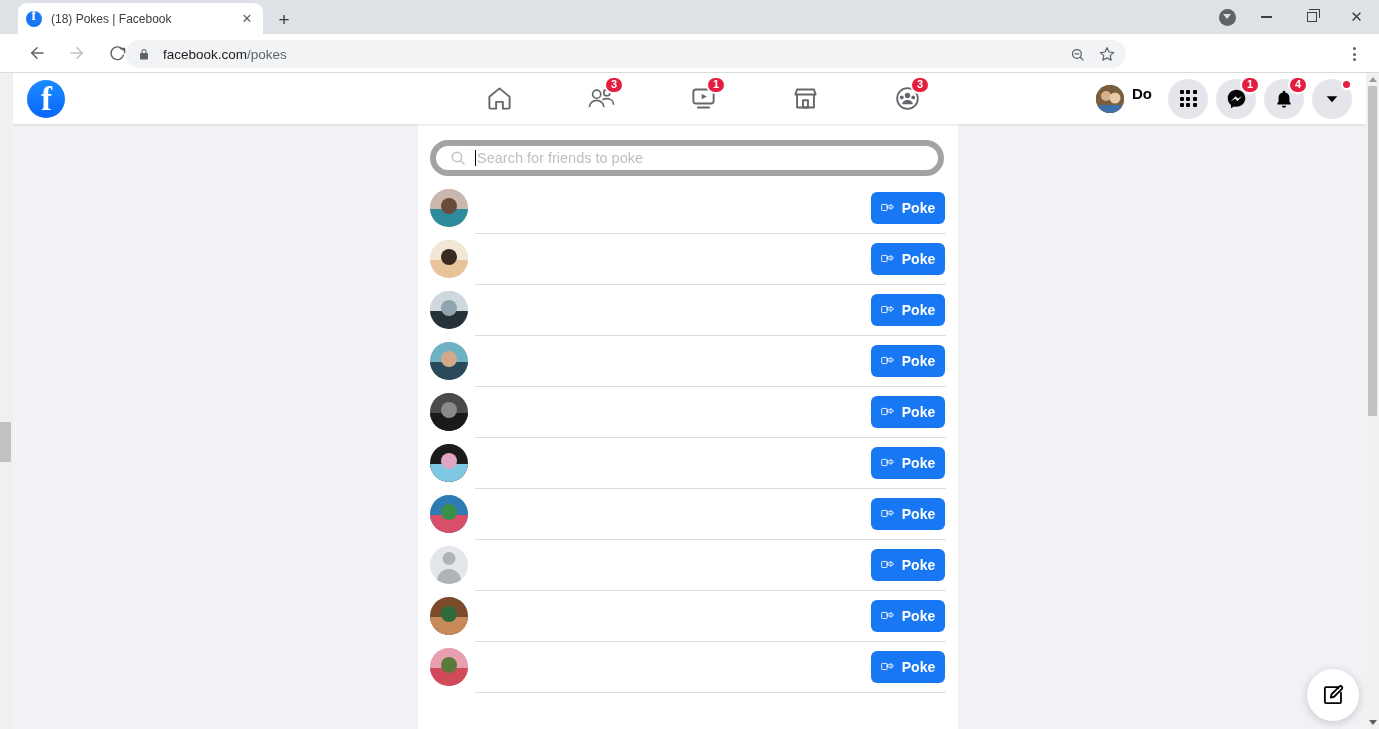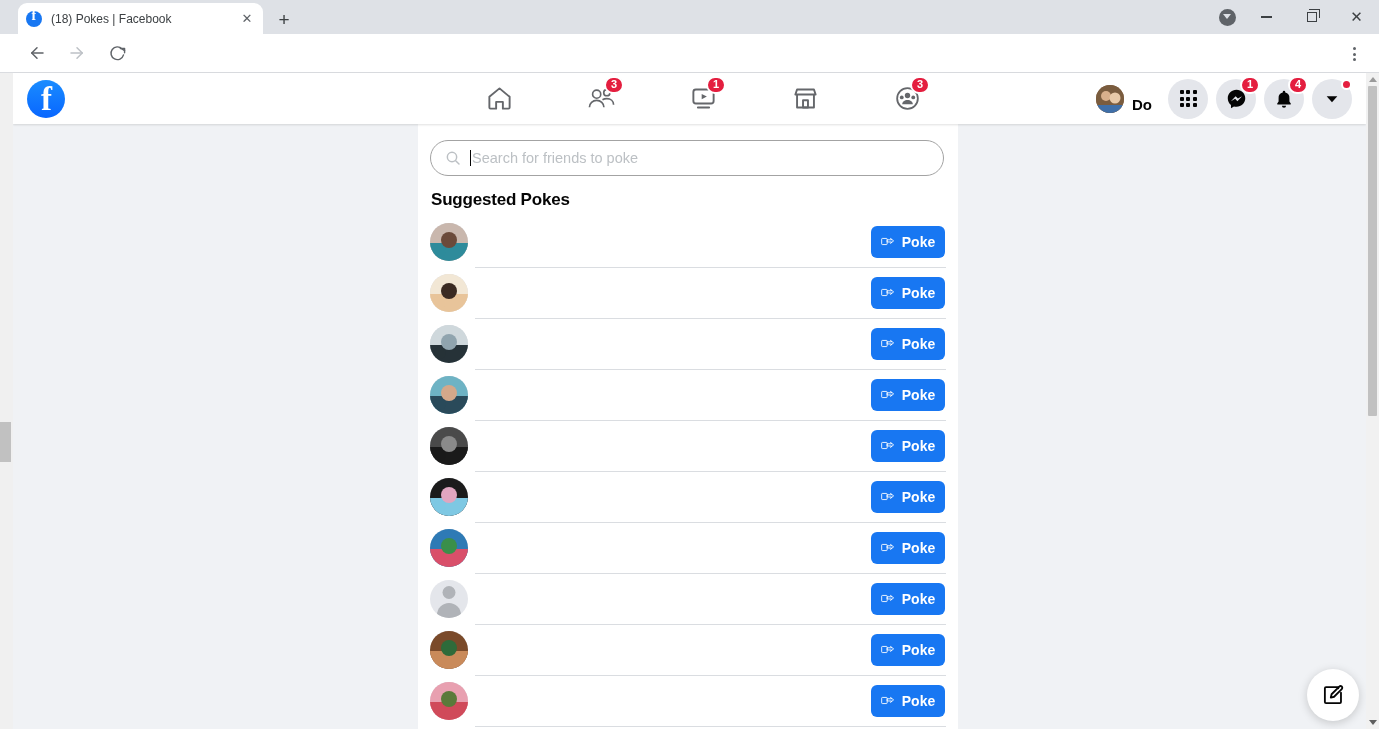--- a/index.html
+++ b/index.html
@@ -154,21 +154,21 @@
     display: flex; align-items: center; justify-content: center;
     min-width: 18px; height: 18px; padding: 0 5px;
     border: 2px solid #fff;
   }
   .navitem .badge { top: -1px; right: 5px; }
 
   .fb-right {
     position: absolute; right: 14px; top: 0; height: 51px;
     display: flex; align-items: center; gap: 8px;
   }
-  .profile-chip { display: flex; align-items: flex-end; gap: 8px; padding: 2px 8px 2px 2px; border-radius: 18px; }
+  .profile-chip { display: flex; align-items: flex-start; gap: 8px; padding: 2px 8px 2px 2px; border-radius: 18px; }
   .avatar-sm {
     width: 28px; height: 28px; border-radius: 50%; overflow: hidden;
     background: #8d6748; position: relative; flex: 0 0 auto;
   }
   .profile-name { font-size: 15px; font-weight: 600; color: #050505; }
   .circ {
     width: 40px; height: 40px; border-radius: 50%; background: #e4e6eb;
     display: flex; align-items: center; justify-content: center;
     position: relative; color: #050505;
   }
@@ -186,21 +186,21 @@
     position: absolute; top: 124px; left: 13px;
     width: 1353px; height: 605px; background: #f0f2f5;
     overflow: hidden;
   }
   .card {
     position: absolute; left: 405px; top: 0;
     width: 540px; min-height: 620px; background: #ffffff;
     padding: 16px 12px 0 12px;
   }
   .poke-search {
-    width: 514px; height: 36px; border: 1px solid #a3a3a3;
+    width: 514px; height: 36px; border: 6px solid #a3a3a3;
     border-radius: 18px; background: #fff;
     display: flex; align-items: center; padding: 0 14px;
   }
   .poke-search .ph {
     font-size: 14.5px; color: #bcc0c4; margin-left: 9px;
     position: relative;
   }
   .caret {
     display: inline-block; width: 1px; height: 16px;
     background: #050505; vertical-align: -3px; margin-right: 1px;
@@ -327,20 +327,42 @@
       <svg width="18" height="18" viewBox="0 0 24 24" fill="none" stroke="currentColor" stroke-width="2" stroke-linecap="round" stroke-linejoin="round">
           <line x1="4" y1="12" x2="19" y2="12"></line>
           <polyline points="12 5 19 12 12 19"></polyline>
         </svg>
     </div>
     <div class="navbtn">
       <svg width="17" height="17" viewBox="0 0 24 24" fill="none" stroke="currentColor" stroke-width="2" stroke-linecap="round" stroke-linejoin="round">
           <polyline points="22 11 22 5 16 5"></polyline>
           <path d="M20.5 14a9 9 0 1 1-2.1-8.5L22 8"></path>
         </svg>
+    </div>
+    <div class="omnibox">
+      <span class="lock-ic">
+        <svg width="12" height="13" viewBox="0 0 24 24" fill="currentColor">
+            <path d="M12 1a5 5 0 0 0-5 5v3H6a2 2 0 0 0-2 2v9a2 2 0 0 0 2 2h12a2 2 0 0 0 2-2v-9a2 2 0 0 0-2-2h-1V6a5 5 0 0 0-5-5zm0 2a3 3 0 0 1 3 3v3H9V6a3 3 0 0 1 3-3z"></path>
+          </svg>
+      </span>
+      <span class="url"><span>facebook.com</span><span class="path">/pokes</span></span>
+      <span class="omni-right">
+        <span class="omni-ic">
+          <svg width="15" height="15" viewBox="0 0 24 24" fill="none" stroke="currentColor" stroke-width="2" stroke-linecap="round">
+              <circle cx="11" cy="11" r="7"></circle>
+              <line x1="16.5" y1="16.5" x2="21" y2="21"></line>
+              <line x1="8" y1="11" x2="14" y2="11"></line>
+            </svg>
+        </span>
+        <span class="omni-ic">
+          <svg width="16" height="16" viewBox="0 0 24 24" fill="none" stroke="currentColor" stroke-width="1.8" stroke-linejoin="round">
+              <polygon points="12 2.5 15 9 22 9.8 16.8 14.4 18.3 21.3 12 17.8 5.7 21.3 7.2 14.4 2 9.8 9 9"></polygon>
+            </svg>
+        </span>
+      </span>
     </div>
     <div class="kebab">
         <span></span>
         <span></span>
         <span></span>
       </div>
   </div>
 
   <div class="top-strip"></div>
   <div class="fb-header">
@@ -448,21 +470,20 @@
       <div class="poke-search">
         <span>
           <svg width="16" height="16" viewBox="0 0 24 24" fill="none" stroke="#bcc0c4" stroke-width="2.2" stroke-linecap="round">
               <circle cx="10.5" cy="10.5" r="7"></circle>
               <line x1="16" y1="16" x2="21" y2="21"></line>
             </svg>
         </span>
         <span class="ph"><span class="caret"></span><span>Search for friends to poke</span></span>
       </div>
 
-      <div class="section-title">Suggested Pokes</div>
 
       <div class="poke-list">
           <div class="poke-row">
             <div class="row-avatar">
               <svg width="38" height="38" viewBox="0 0 38 38">
                 <rect width="38" height="38" fill="#c9b7ad"></rect>
                 <rect y="20" width="38" height="18" fill="#2e8b9b"></rect>
                 <circle cx="19" cy="17" r="8" fill="#6b4a3a"></circle>
                 <circle cx="10" cy="28" r="6" fill="#2e8b9b" opacity="0.7"></circle>
               </svg>

